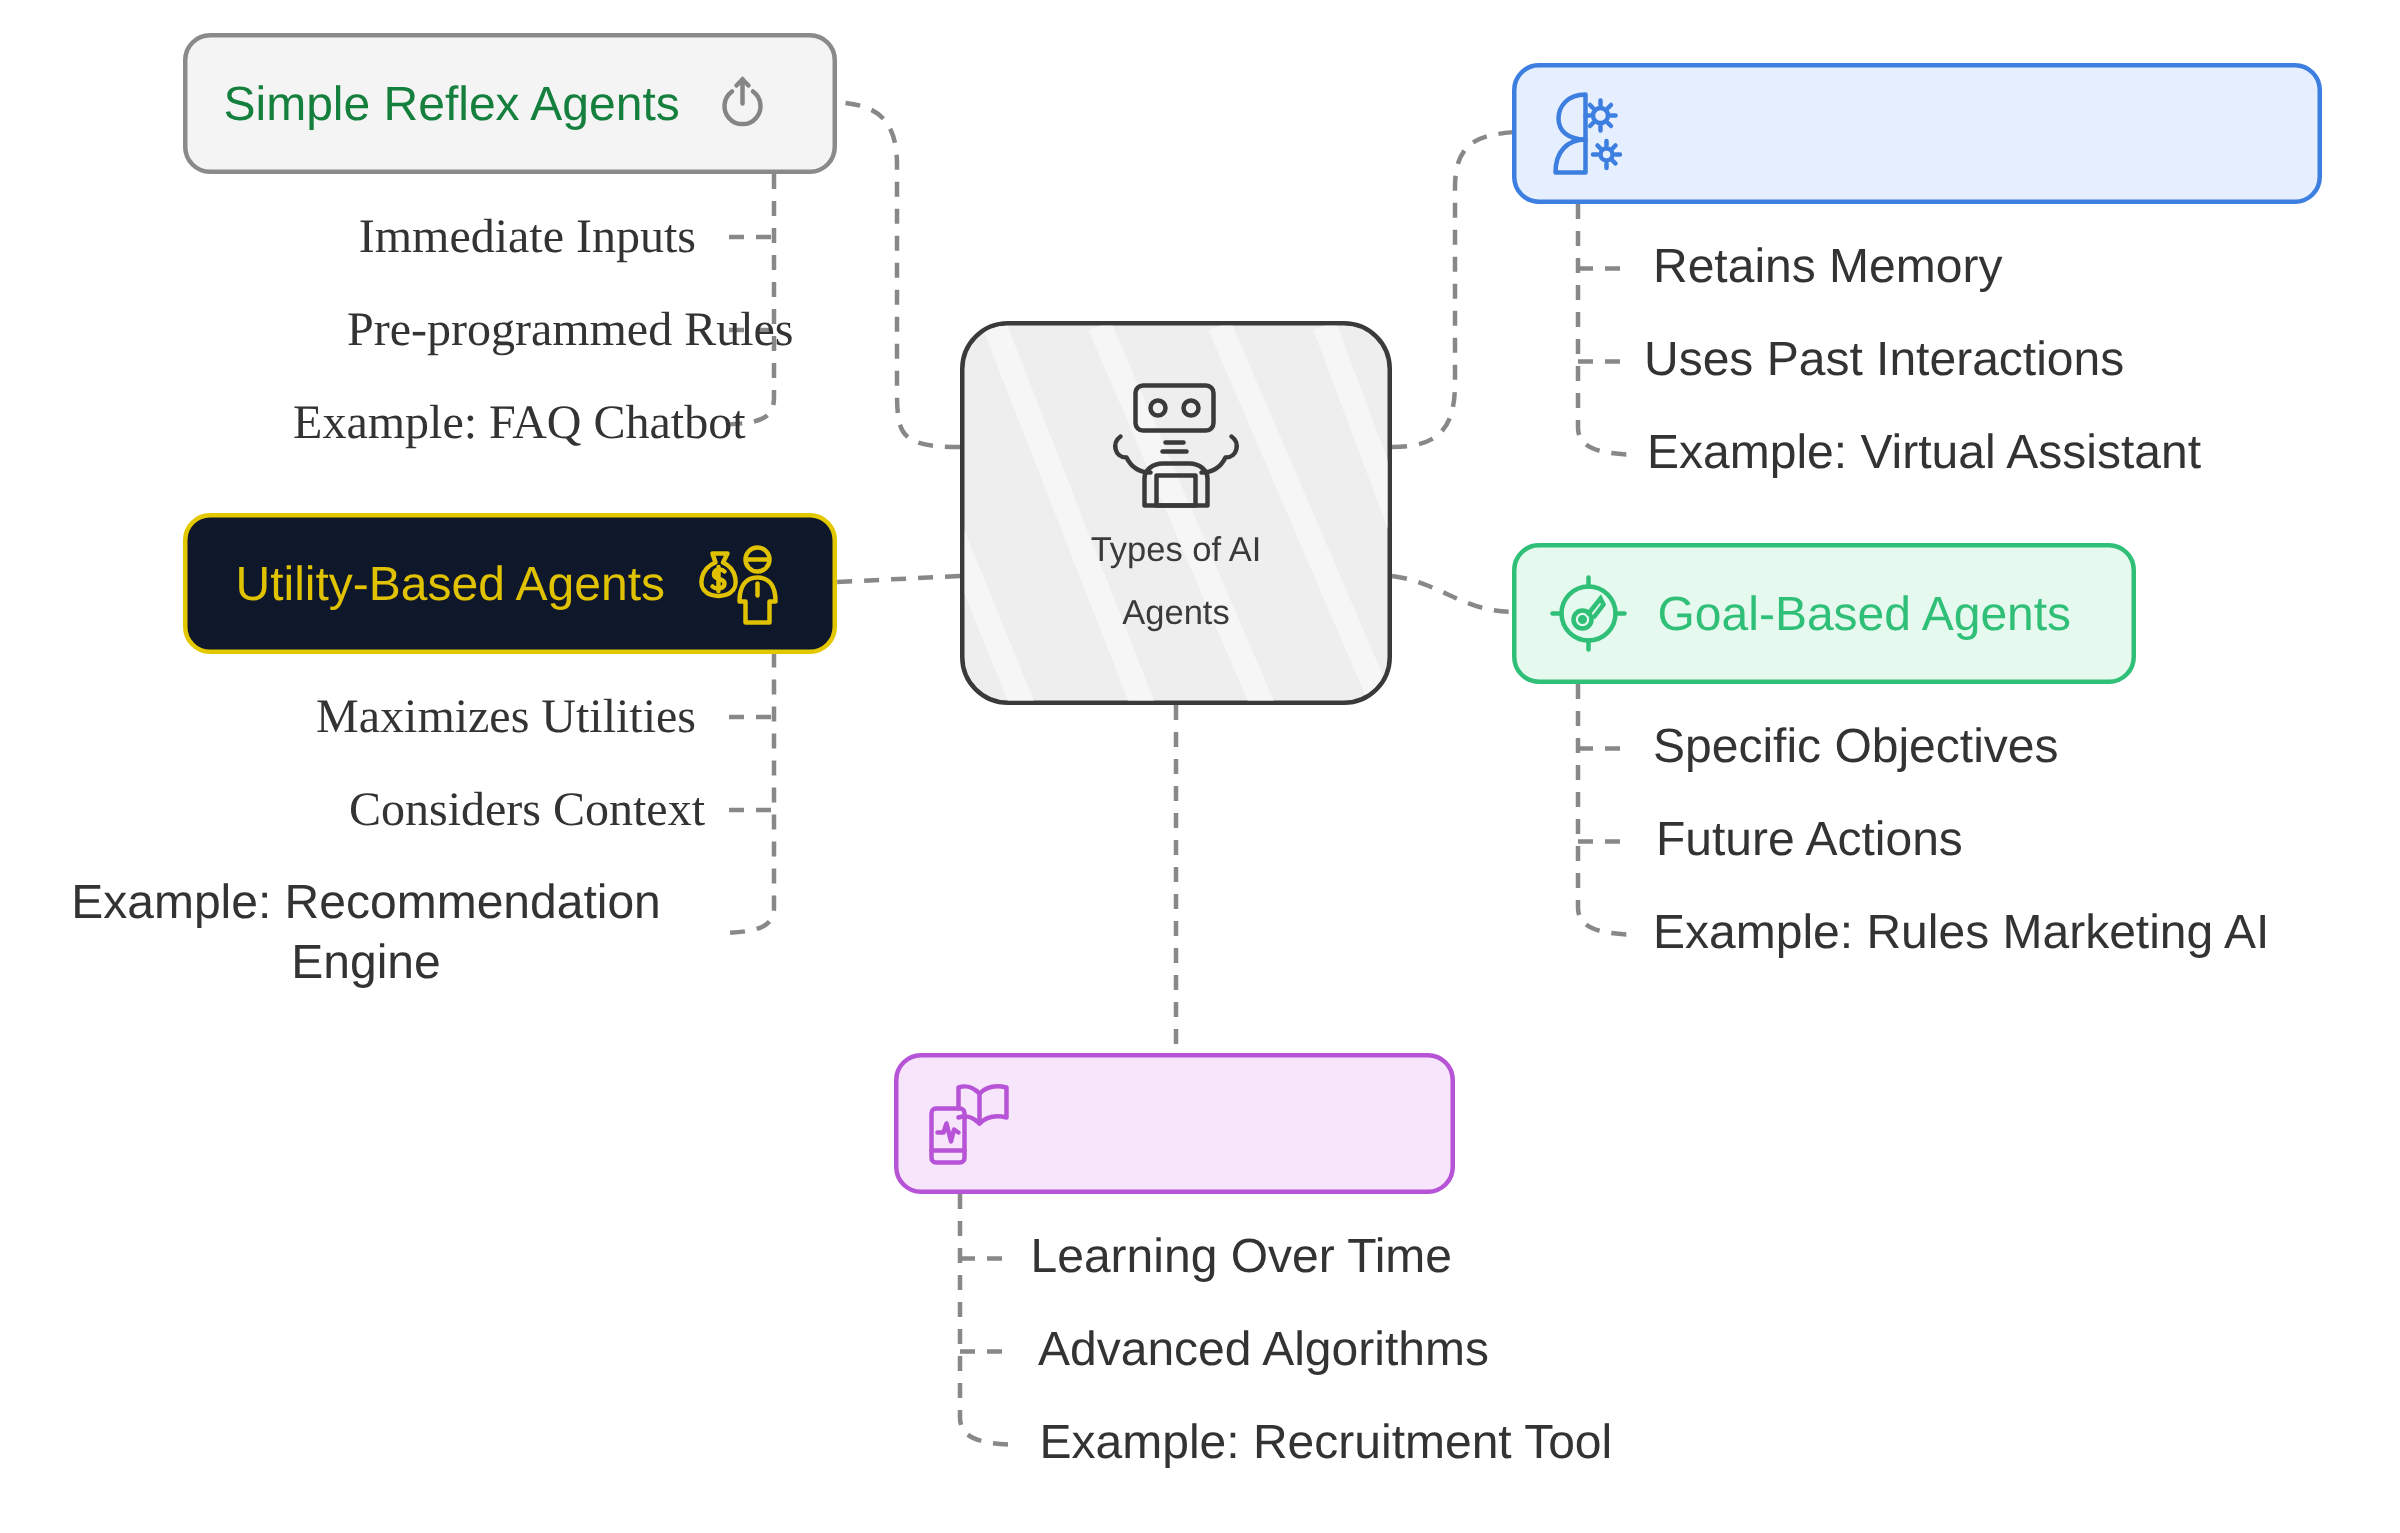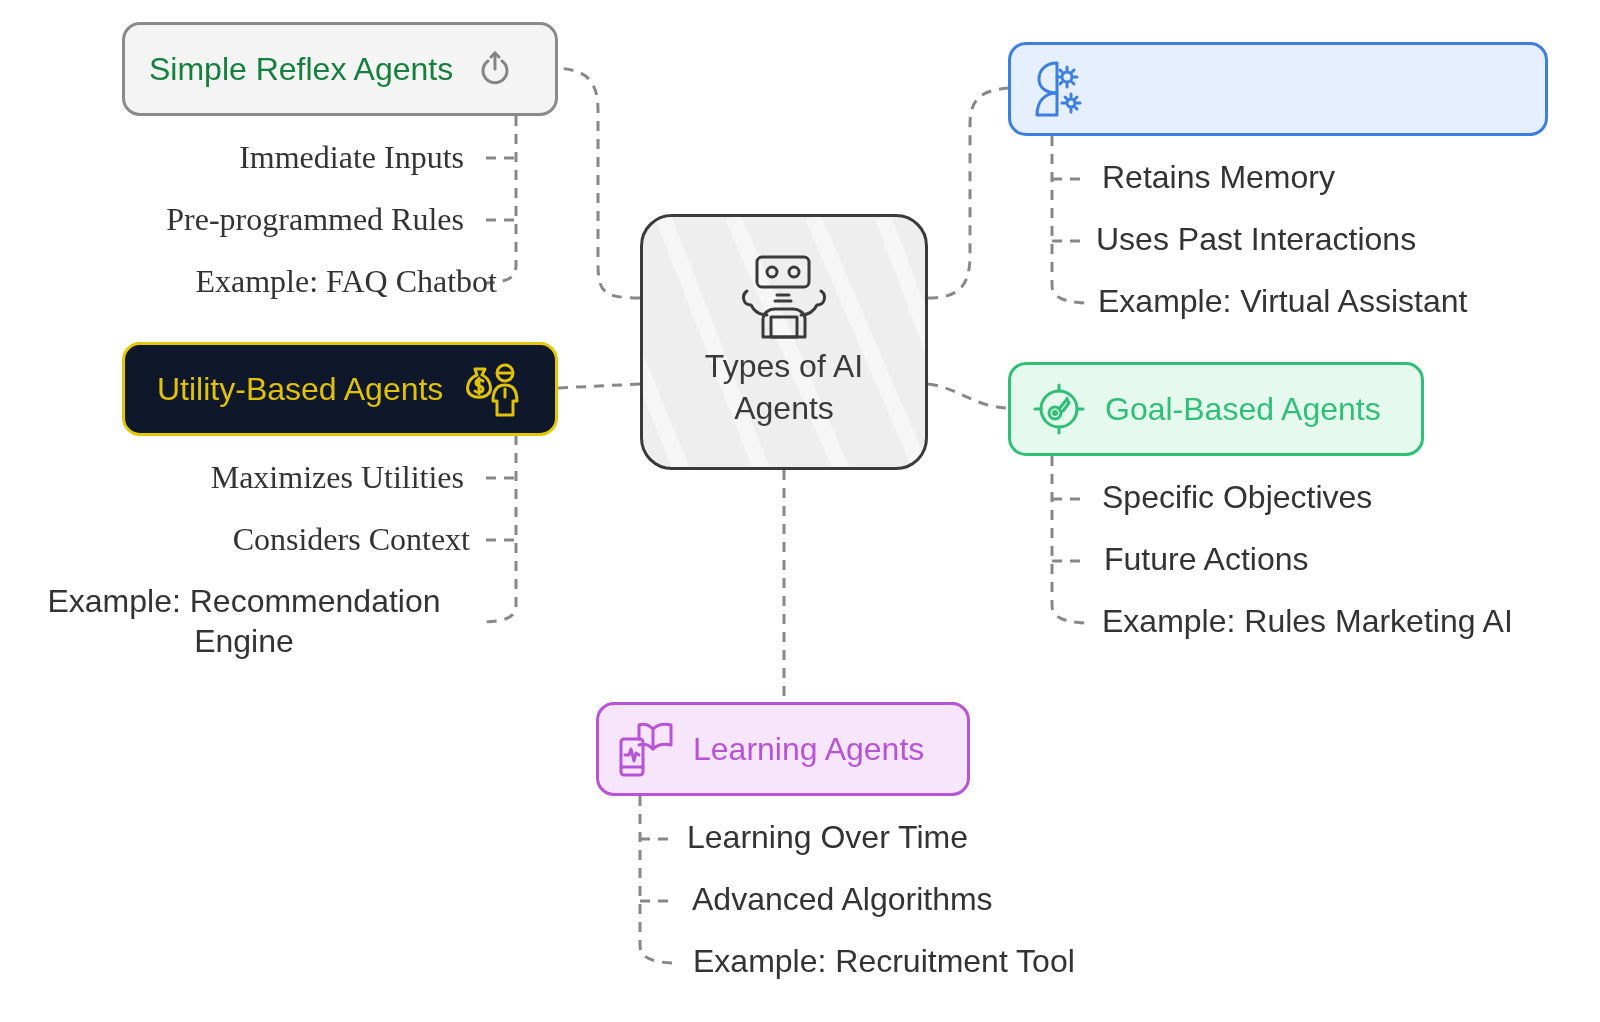--- a/index.html
+++ b/index.html
@@ -13,21 +13,21 @@
   .gray   { border-color:#8a8a8a; background:#f4f4f4; color:#15803d; }
   .blue   { border-color:#3c7fe0; background:#e6efff; color:#3c7fe0; }
   .yellow { border-color:#e3c800; background:#0f172a; color:#e0c200; }
   .green  { border-color:#2fbf77; background:#e6f9ef; color:#2fbf77; }
   .purple { border-color:#b753d6; background:#f7e5fc; color:#b753d6; }
   .center { position:absolute; left:640px; top:214px; width:288px; height:256px;
             border:3px solid #3a3a3a; border-radius:32px; box-sizing:border-box;
             background:#eeeeee; overflow:hidden;
             display:flex; flex-direction:column; align-items:center; justify-content:center; }
   .center .hatch { position:absolute; inset:0; }
-  .center .ctitle { position:relative; font-size:32px; color:#3a3a3a; text-align:center; line-height:42px; margin-top:6px; }
+  .center .ctitle { position:relative; font-size:23px; color:#3a3a3a; text-align:center; line-height:42px; margin-top:6px; }
   .leaf { position:absolute; font-size:32px; color:#333333; white-space:nowrap; line-height:38px; }
   .leaf.right { text-align:right;font-family:Liberation Serif, serif; }
 </style>
 </head>
 <body>
 
 <svg class="connectors" viewBox="0 0 1600 1022">
   <g fill="none" stroke="#888888" stroke-width="3" stroke-dasharray="10 8">
 
     <path d="M640 298 C600 298 598 290 598 260 L598 110 C598 75 580 70 558 68"></path>
@@ -95,21 +95,21 @@
   <span class="label">Simple Reflex Agents</span>
   <svg width="40" height="40" viewBox="0 0 40 40" style="margin-left:22px">
     <g fill="none" stroke="#858585" stroke-width="3" stroke-linecap="round">
       <path d="M13 12 A12 12 0 1 0 27 12"></path>
       <line x1="20" y1="4" x2="20" y2="20"></line>
       <path d="M16 8 L20 4 L24 8"></path>
     </g>
   </svg>
 </div>
 <div class="leaf right" style="right:1136px;top:138px;">Immediate Inputs</div>
-<div class="leaf right" style="right:1136px;top:200px;">Pre-programmed Rules</div>
+<div class="leaf right" style="right:1071px;top:200px;">Pre-programmed Rules</div>
 <div class="leaf right" style="right:1103px;top:262px;">Example: FAQ Chatbot</div>
 
 <div class="node blue" style="left:1008px;top:42px;width:540px;height:94px;padding-left:22px;">
   <svg width="52" height="56" viewBox="0 0 52 56" style="margin-right:16px">
     <g fill="none" stroke="#3c7fe0" stroke-width="3" stroke-linejoin="round" stroke-linecap="round">
       <path d="M24 2 C12 2 6 10 6 18 C6 26 12 32 24 32 Z"></path>
       <path d="M24 32 C12 32 4 40 4 54 L24 54 Z"></path>
       <circle cx="34" cy="16" r="5"></circle>
       <path d="M34 6 L34 9 M34 23 L34 26 M24 16 L27 16 M41 16 L44 16 M27 9 L29 11 M39 21 L41 23 M41 9 L39 11 M29 21 L27 23"></path>
       <circle cx="38" cy="42" r="4"></circle>
@@ -163,17 +163,16 @@
 <div class="node purple" style="left:596px;top:702px;width:374px;height:94px;padding-left:20px;">
   <svg width="56" height="56" viewBox="0 0 56 56" style="margin-right:18px">
     <g fill="none" stroke="#b753d6" stroke-width="3" stroke-linejoin="round" stroke-linecap="round">
       <rect x="2" y="18" width="22" height="36" rx="3"></rect>
       <line x1="2" y1="46" x2="24" y2="46"></line>
       <path d="M6 34 L10 34 L12 28 L15 40 L17 32 L20 34"></path>
       <path d="M20 18 L20 4 C26 2 30 4 34 8 C38 4 44 2 52 4 L52 24 C44 22 38 24 34 28 C30 24 26 22 20 24"></path>
       <line x1="34" y1="8" x2="34" y2="28"></line>
     </g>
   </svg>
-  <span class="label">Learning Agents</span>
 </div>
 <div class="leaf" style="left:687px;top:818px;">Learning Over Time</div>
 <div class="leaf" style="left:692px;top:880px;">Advanced Algorithms</div>
 <div class="leaf" style="left:693px;top:942px;">Example: Recruitment Tool</div>
 
 </body></html>

